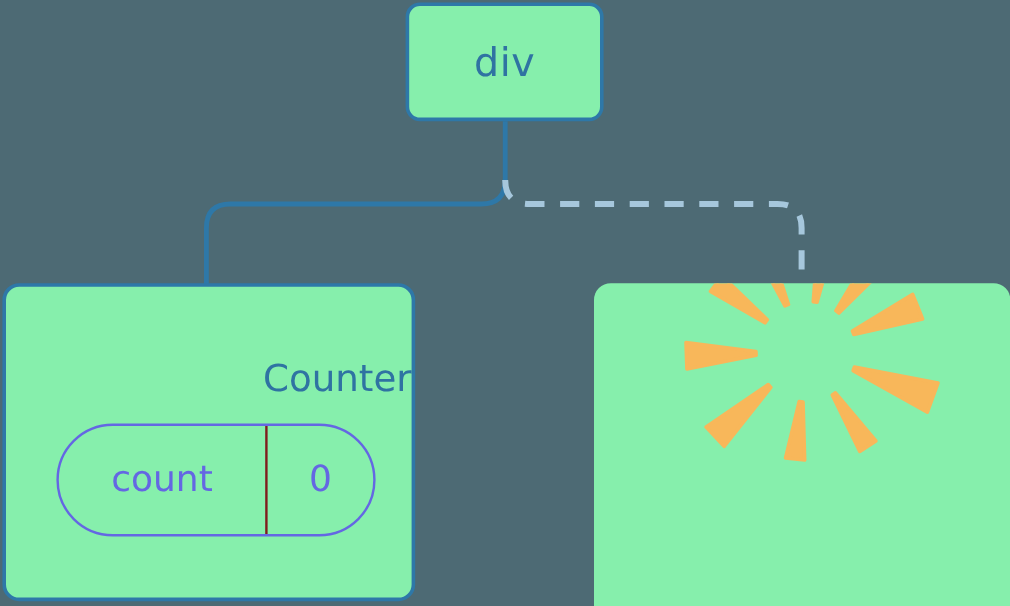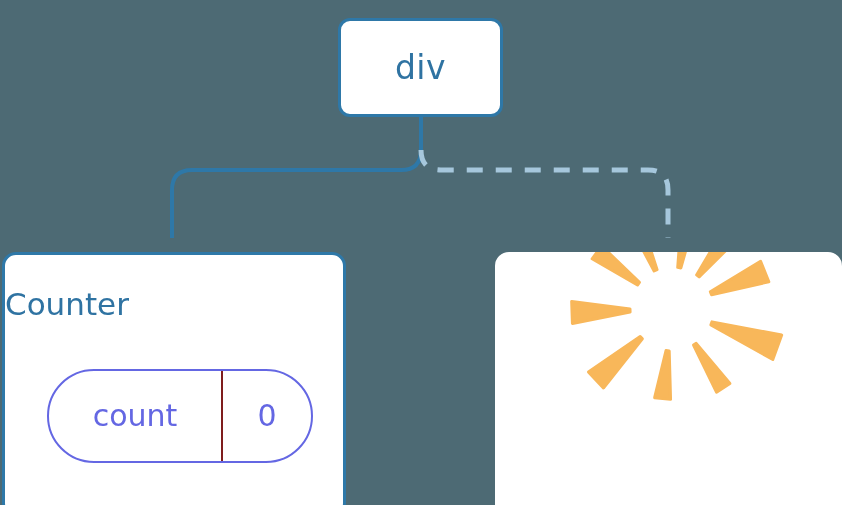--- a/index.html
+++ b/index.html
@@ -25,23 +25,22 @@
     left: 0;
     top: 0;
     width: 842px;
     height: 505px;
     pointer-events: none;
   }
 
   
   .card {
     position: absolute;
-    background: #ffffff;
+    background: #86efac;
     box-sizing: border-box;
-    margin-top: 16px;
   }
 
   
   #node-root {
     left: 338px;
     top: 2px;
     width: 165px;
     height: 99px;
     border: 3px solid #2e78a8;
     border-radius: 12px;
@@ -64,22 +63,22 @@
     height: 265px;
     border: 3px solid #2e78a8;
     border-radius: 14px;
     border-bottom-left-radius: 14px;
     border-bottom-right-radius: 14px;
   }
   #node-counter .node-title {
     position: absolute;
     left: 0;
     right: 0;
-    top: 34px;
-    text-align: left;
+    top: 62px;
+    text-align: right;
     font-size: 31px;
     color: #2f73a2;
     line-height: 1;
   }
 
   
   .state-pill {
     position: absolute;
     left: 42px;
     top: 114px;

